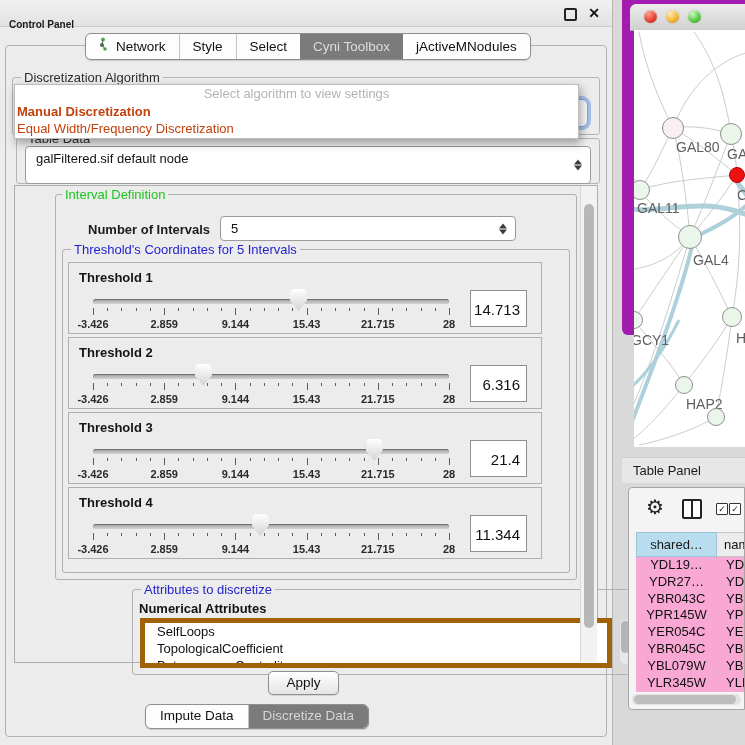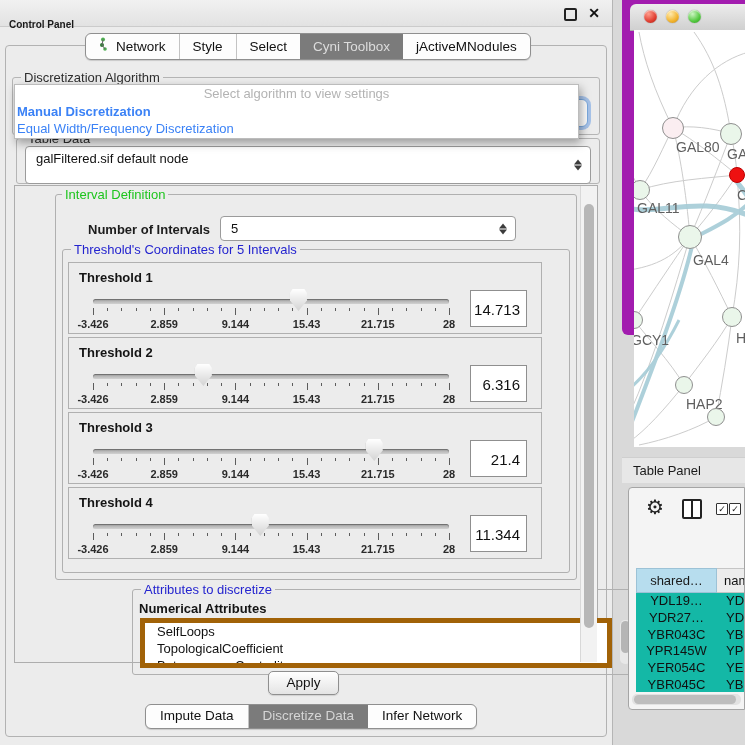--- a/index.html
+++ b/index.html
@@ -25,21 +25,21 @@
   .hidden-combo{position:absolute;left:20px;top:99px;width:566px;height:26px;border-radius:6px;background:#fafafa;
      border:1px solid #7aa8dd;box-shadow:0 0 0 3px rgba(110,160,230,.55);z-index:2;}
   .spinner{position:absolute;right:8px;top:50%;transform:translateY(-50%);display:flex;flex-direction:column;align-items:center;gap:1px;}
   .spinner i{width:0;height:0;border-left:4px solid transparent;border-right:4px solid transparent;display:block;}
   .spinner .up{border-bottom:5px solid #3c3c3c;}
   .spinner .dn{border-top:5px solid #3c3c3c;}
   
   .popup{position:absolute;left:14px;top:84px;width:563px;height:53px;background:#fff;border:1px solid #bcbcbc;
      box-shadow:2px 4px 9px rgba(0,0,0,.35);z-index:10;}
   .popup .prompt{height:18px;line-height:18px;text-align:center;color:#b3b3b3;font-size:13px;}
-  .popup .opt{height:17px;line-height:17px;font-size:13px;padding-left:2px;color:#3b82f6;}
+  .popup .opt{height:17px;line-height:17px;font-size:13px;padding-left:2px;color:#c2410c;}
   .popup .opt.hi{font-weight:bold;}
   
   .td-grp{left:16px;top:138px;width:582px;height:44px;}
   .combo{position:absolute;background:#fff;border:1px solid #9b9b9b;border-radius:4px;font-size:13px;line-height:23px;padding-left:10px;box-sizing:border-box;}
   .td-combo{left:8px;top:7px;width:566px;height:38px;}
   
   .scrollbox{position:absolute;left:14px;top:185px;width:584px;height:478px;border:1px solid #adadad;background:#ececec;box-sizing:border-box;}
   .vscroll{position:absolute;right:0;top:0;width:16px;height:476px;background:#f2f2f2;border-left:1px solid #d8d8d8;}
   .vscroll .vthumb{position:absolute;left:3px;top:18px;width:10px;height:424px;background:#b7b7b7;border-radius:5px;}
   .int-grp{left:40px;top:8px;width:520px;height:384px;border-color:#b0b0b0;}
@@ -89,21 +89,21 @@
   .nlabel{position:absolute;font-size:14px;color:#5f5f5f;white-space:nowrap;}
   
   .tp-header{position:absolute;left:622px;top:457px;width:123px;height:25px;background:#e7e7e7;border-top:1px solid #cfcfcf;}
   .tp-header span{position:absolute;left:11px;line-height:25px;font-size:13px;color:#1a1a1a;}
   .tpanel{position:absolute;left:628px;top:487px;width:117px;height:223px;background:#f4f4f4;border:1px solid #a5a5a5;border-radius:4px 0 0 4px;box-sizing:border-box;}
   .tp-toolbar{position:absolute;left:0;top:0;right:0;height:42px;}
   .gear{position:absolute;left:17px;top:8px;font-size:20px;color:#222;line-height:22px;}
   .colicon{position:absolute;left:53px;top:11px;width:16px;height:16px;border:2px solid #222;border-radius:2px;background:#fff;}
   .colicon:after{content:"";position:absolute;left:7px;top:0;bottom:0;width:2px;background:#222;}
   .cbicon{position:absolute;top:15px;width:10px;height:10px;border:1.5px solid #333;border-radius:1px;font-size:9px;line-height:10px;text-align:center;color:#222;background:#fff;}
-  .tp-table{position:absolute;left:7px;top:44px;right:0;bottom:17px;background:#14b8a6;overflow:hidden;margin-top:36px;}
+  .tp-table{position:absolute;left:7px;top:44px;right:0;bottom:17px;background:#f9a8d4;overflow:hidden;}
   .tp-hrow{display:flex;height:25px;}
   .tp-hcell1{width:81px;background:#b7ddee;border:1px solid #9cc2d6;font-size:13px;text-align:center;line-height:23px;box-sizing:border-box;color:#1a1a1a;}
   .tp-hcell2{flex:1;background:#ececec;border-top:1px solid #c5c5c5;border-bottom:1px solid #c5c5c5;font-size:13px;line-height:23px;padding-left:7px;overflow:hidden;white-space:nowrap;}
   .tp-row{display:flex;height:16.8px;font-size:13px;}
   .tp-c1{width:81px;text-align:center;overflow:hidden;white-space:nowrap;}
   .tp-c2{flex:1;padding-left:9px;overflow:hidden;white-space:nowrap;}
   .hscroll{position:absolute;left:3px;right:3px;bottom:4px;height:11px;background:#e2e2e2;border-radius:5px;}
   .hscroll i{position:absolute;left:2px;top:1px;bottom:1px;width:94%;background:#bdbdbd;border-radius:5px;display:block;}
 </style>
 </head>
@@ -378,21 +378,20 @@
       </div>
       <div class="vscroll">
           <div class="vthumb"></div>
         </div>
     </div>
 
     <div class="apply-btn">Apply</div>
     <div class="btabrow" id="bottom-tabs">
         <div class="btab sep">Impute Data</div>
         <div class="btab selected">Discretize Data</div>
-        <div class="btab">Infer Network</div>
       </div>
   </div>
 
   <div class="netwin">
     <div class="net-titlebar">
       <span class="light red"></span>
       <span class="light yellow"></span>
       <span class="light green"></span>
     </div>
     <div class="netcanvas" id="netcanvas">

